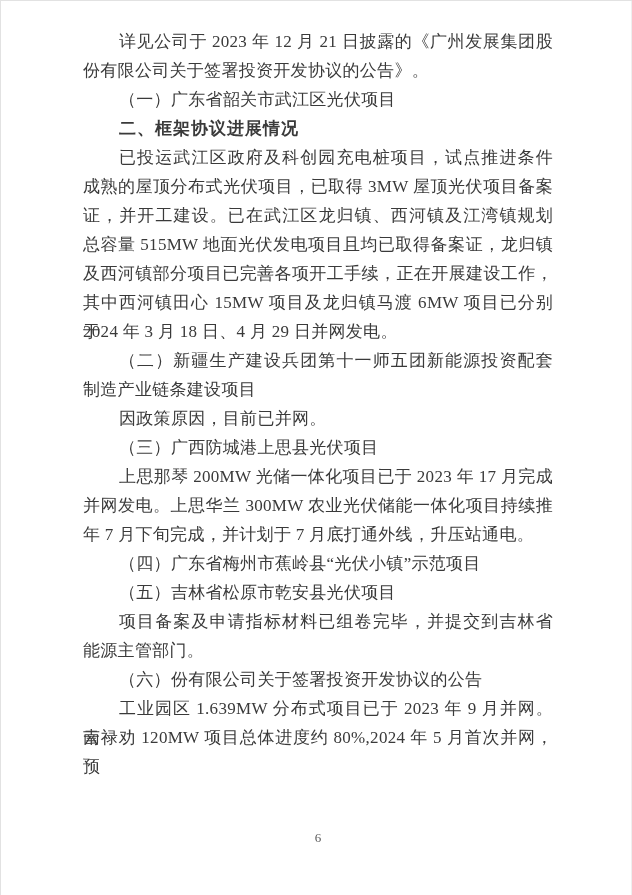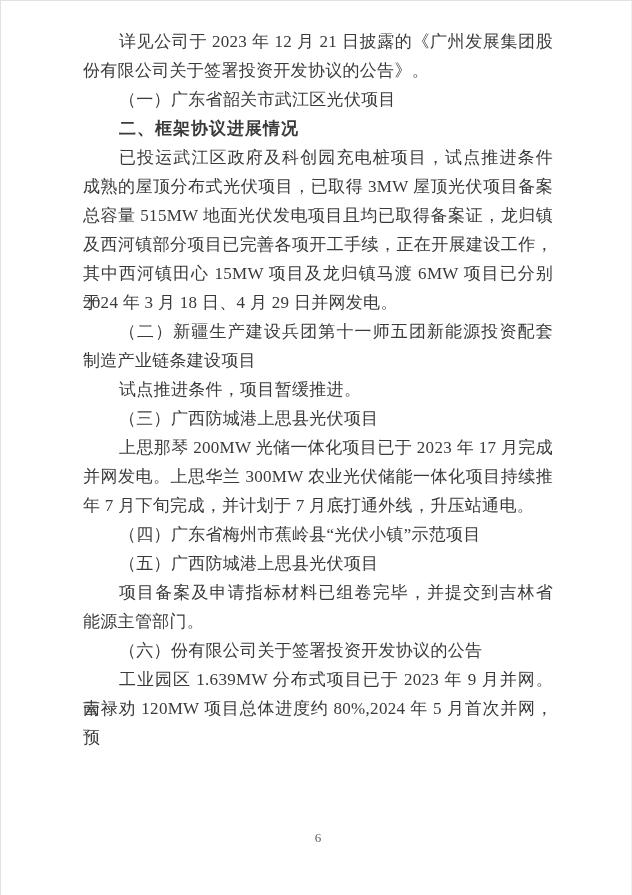--- a/index.html
+++ b/index.html
@@ -64,45 +64,46 @@
       </div>
       <div class="block">
         <div class="line indent">（一）广东省韶关市武江区光伏项目</div>
       </div>
       <div class="block">
         <div class="line indent bold">二、框架协议进展情况</div>
       </div>
       <div class="block">
         <div class="line fill indent">已投运武江区政府及科创园充电桩项目，试点推进条件</div>
         <div class="line fill">成熟的屋顶分布式光伏项目，已取得 3MW 屋顶光伏项目备案</div>
+        <div class="line fill">证，并开工建设。已在武江区龙归镇、西河镇及江湾镇规划</div>
         <div class="line fill">总容量 515MW 地面光伏发电项目且均已取得备案证，龙归镇</div>
         <div class="line fill">及西河镇部分项目已完善各项开工手续，正在开展建设工作，</div>
         <div class="line fill">其中西河镇田心 15MW 项目及龙归镇马渡 6MW 项目已分别于</div>
         <div class="line">2024 年 3 月 18 日、4 月 29 日并网发电。</div>
       </div>
       <div class="block">
         <div class="line fill indent">（二）新疆生产建设兵团第十一师五团新能源投资配套</div>
         <div class="line">制造产业链条建设项目</div>
       </div>
       <div class="block">
-        <div class="line indent">试点推进条件，项目暂缓推进。</div>
+        <div class="line indent">因政策原因，目前已并网。</div>
       </div>
       <div class="block">
         <div class="line indent">（三）广西防城港上思县光伏项目</div>
       </div>
       <div class="block">
         <div class="line fill indent">上思那琴 200MW 光储一体化项目已于 2023 年 17 月完成</div>
         <div class="line fill">并网发电。上思华兰 300MW 农业光伏储能一体化项目持续推</div>
         <div class="line">年 7 月下旬完成，并计划于 7 月底打通外线，升压站通电。</div>
       </div>
       <div class="block">
         <div class="line indent">（四）广东省梅州市蕉岭县“光伏小镇”示范项目</div>
       </div>
       <div class="block">
-        <div class="line indent">（五）广西防城港上思县光伏项目</div>
+        <div class="line indent">（五）吉林省松原市乾安县光伏项目</div>
       </div>
       <div class="block">
         <div class="line fill indent">项目备案及申请指标材料已组卷完毕，并提交到吉林省</div>
         <div class="line">能源主管部门。</div>
       </div>
       <div class="block">
         <div class="line indent">（六）份有限公司关于签署投资开发协议的公告</div>
       </div>
       <div class="block">
         <div class="line fill indent">工业园区 1.639MW 分布式项目已于 2023 年 9 月并网。云</div>

